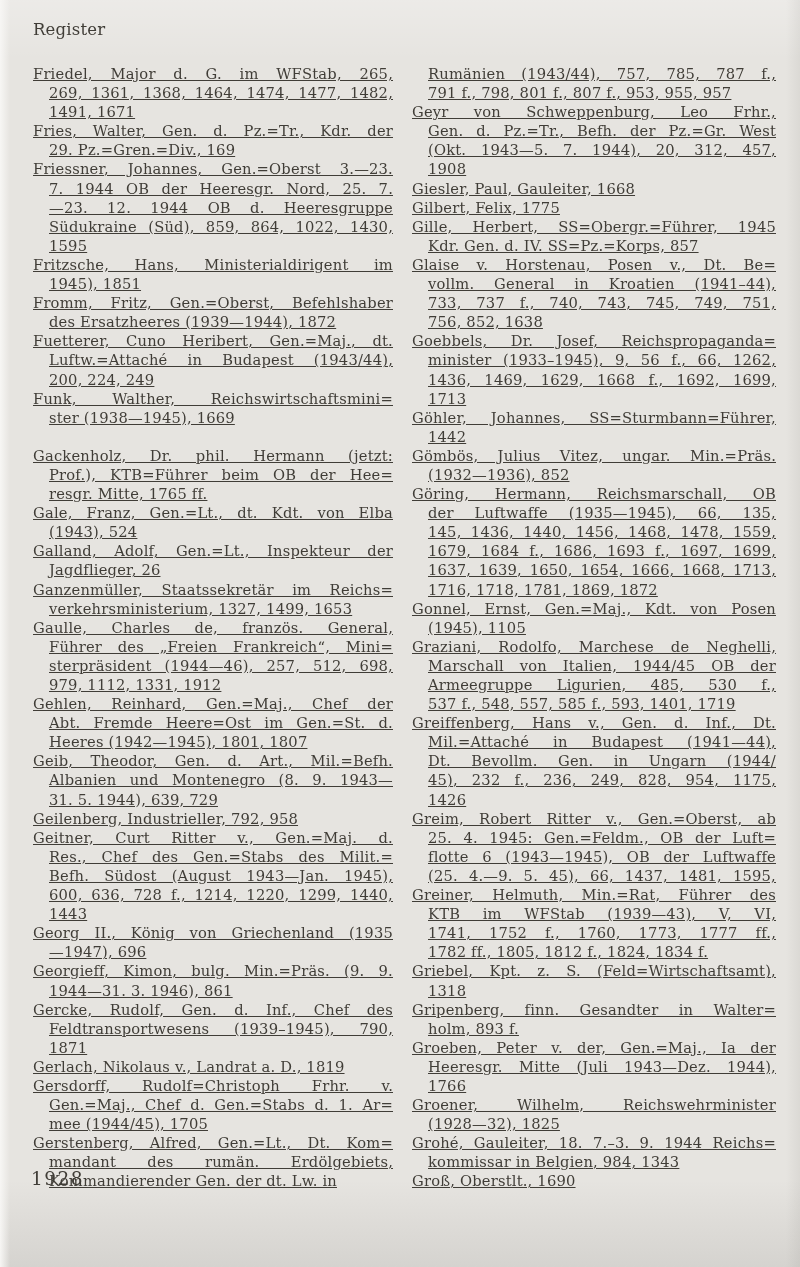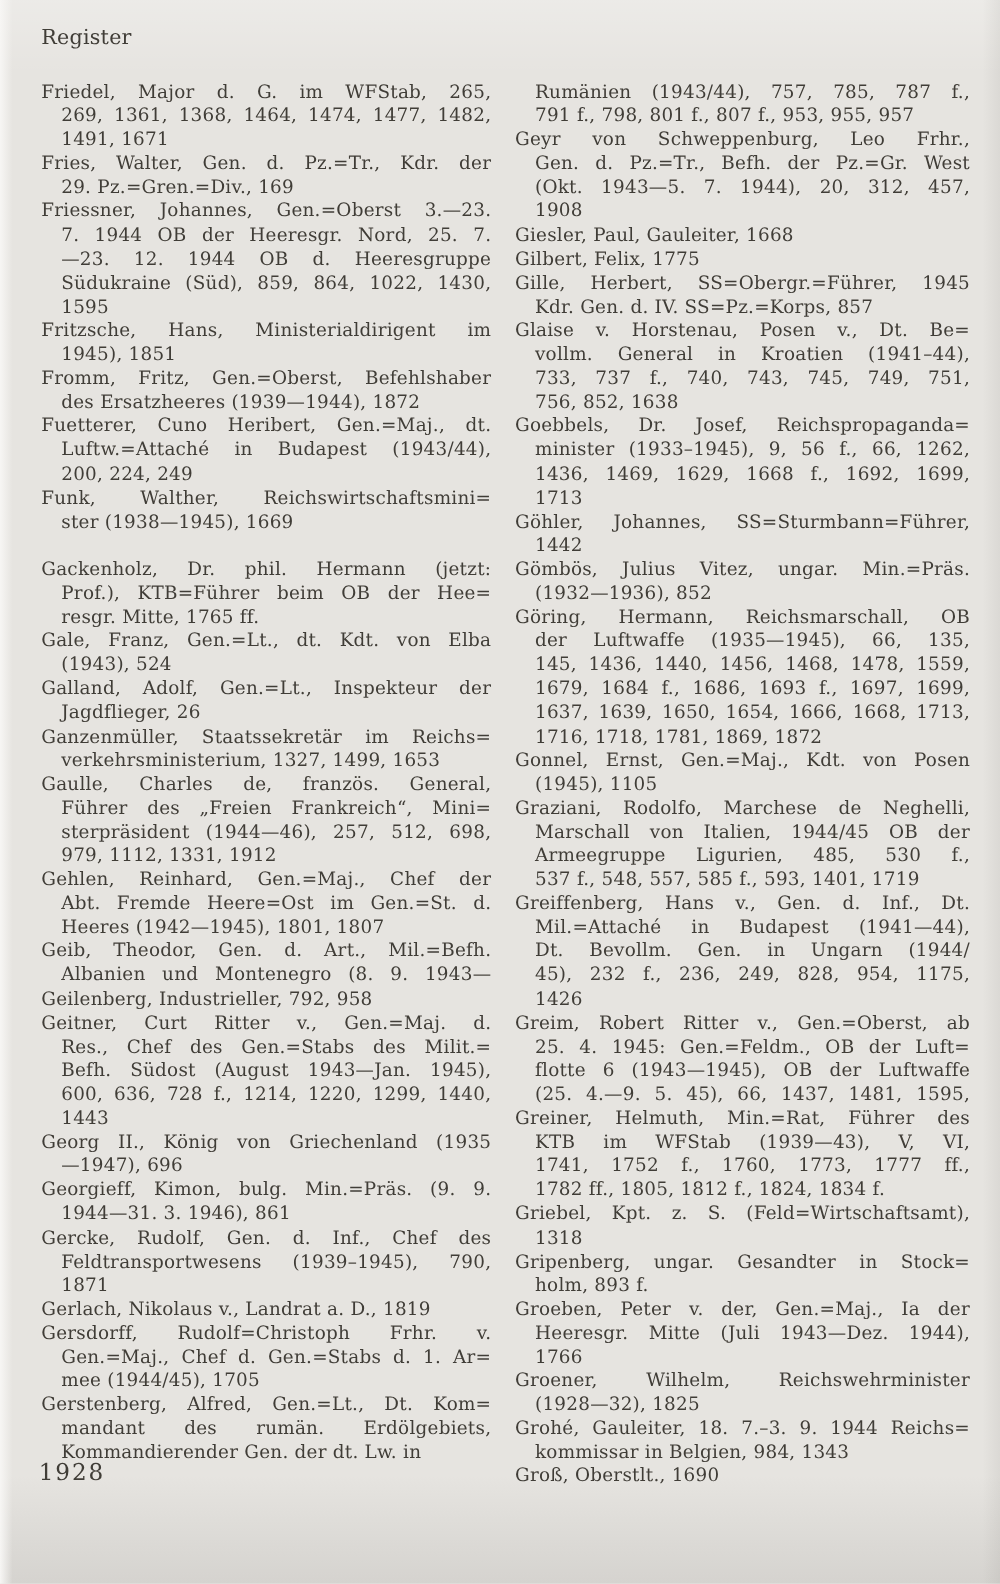--- a/index.html
+++ b/index.html
@@ -29,20 +29,21 @@
   }
   .columns {
     position: absolute;
     left: 33px;
     top: 64px;
     display: flex;
     gap: 19px;
   }
   .col {
     display: block;
+    text-decoration: underline;
   }
   .col-left  { width: 360px; }
   .col-right { width: 364px; }
   .entry { margin: 0; }
   .line {
     font-size: 14.7px;
     height: 19.1px;
     line-height: 19.1px;
     text-align: justify;
     text-align-last: justify;
@@ -126,20 +127,21 @@
           <div class="line indent last">979, 1112, 1331, 1912</div>
         </div>
         <div class="entry">
           <div class="line">Gehlen, Reinhard, Gen.=Maj., Chef der</div>
           <div class="line indent">Abt. Fremde Heere=Ost im Gen.=St. d.</div>
           <div class="line indent last">Heeres (1942—1945), 1801, 1807</div>
         </div>
         <div class="entry">
           <div class="line">Geib, Theodor, Gen. d. Art., Mil.=Befh.</div>
           <div class="line indent">Albanien und Montenegro (8. 9. 1943—</div>
+          <div class="line indent last">31. 5. 1944), 639, 729</div>
         </div>
         <div class="entry">
           <div class="line last">Geilenberg, Industrieller, 792, 958</div>
         </div>
         <div class="entry">
           <div class="line">Geitner, Curt Ritter v., Gen.=Maj. d.</div>
           <div class="line indent">Res., Chef des Gen.=Stabs des Milit.=</div>
           <div class="line indent">Befh. Südost (August 1943—Jan. 1945),</div>
           <div class="line indent">600, 636, 728 f., 1214, 1220, 1299, 1440,</div>
           <div class="line indent last">1443</div>
@@ -247,21 +249,21 @@
           <div class="line">Greiner, Helmuth, Min.=Rat, Führer des</div>
           <div class="line indent">KTB im WFStab (1939—43), V, VI,</div>
           <div class="line indent">1741, 1752 f., 1760, 1773, 1777 ff.,</div>
           <div class="line indent last">1782 ff., 1805, 1812 f., 1824, 1834 f.</div>
         </div>
         <div class="entry">
           <div class="line">Griebel, Kpt. z. S. (Feld=Wirtschaftsamt),</div>
           <div class="line indent last">1318</div>
         </div>
         <div class="entry">
-          <div class="line">Gripenberg, ungar. Gesandter in Stock=</div>
+          <div class="line">Gripenberg, finn. Gesandter in Walter=</div>
           <div class="line indent last">holm, 893 f.</div>
         </div>
         <div class="entry">
           <div class="line">Groeben, Peter v. der, Gen.=Maj., Ia der</div>
           <div class="line indent">Heeresgr. Mitte (Juli 1943—Dez. 1944),</div>
           <div class="line indent last">1766</div>
         </div>
         <div class="entry">
           <div class="line">Groener, Wilhelm, Reichswehrminister</div>
           <div class="line indent last">(1928—32), 1825</div>

